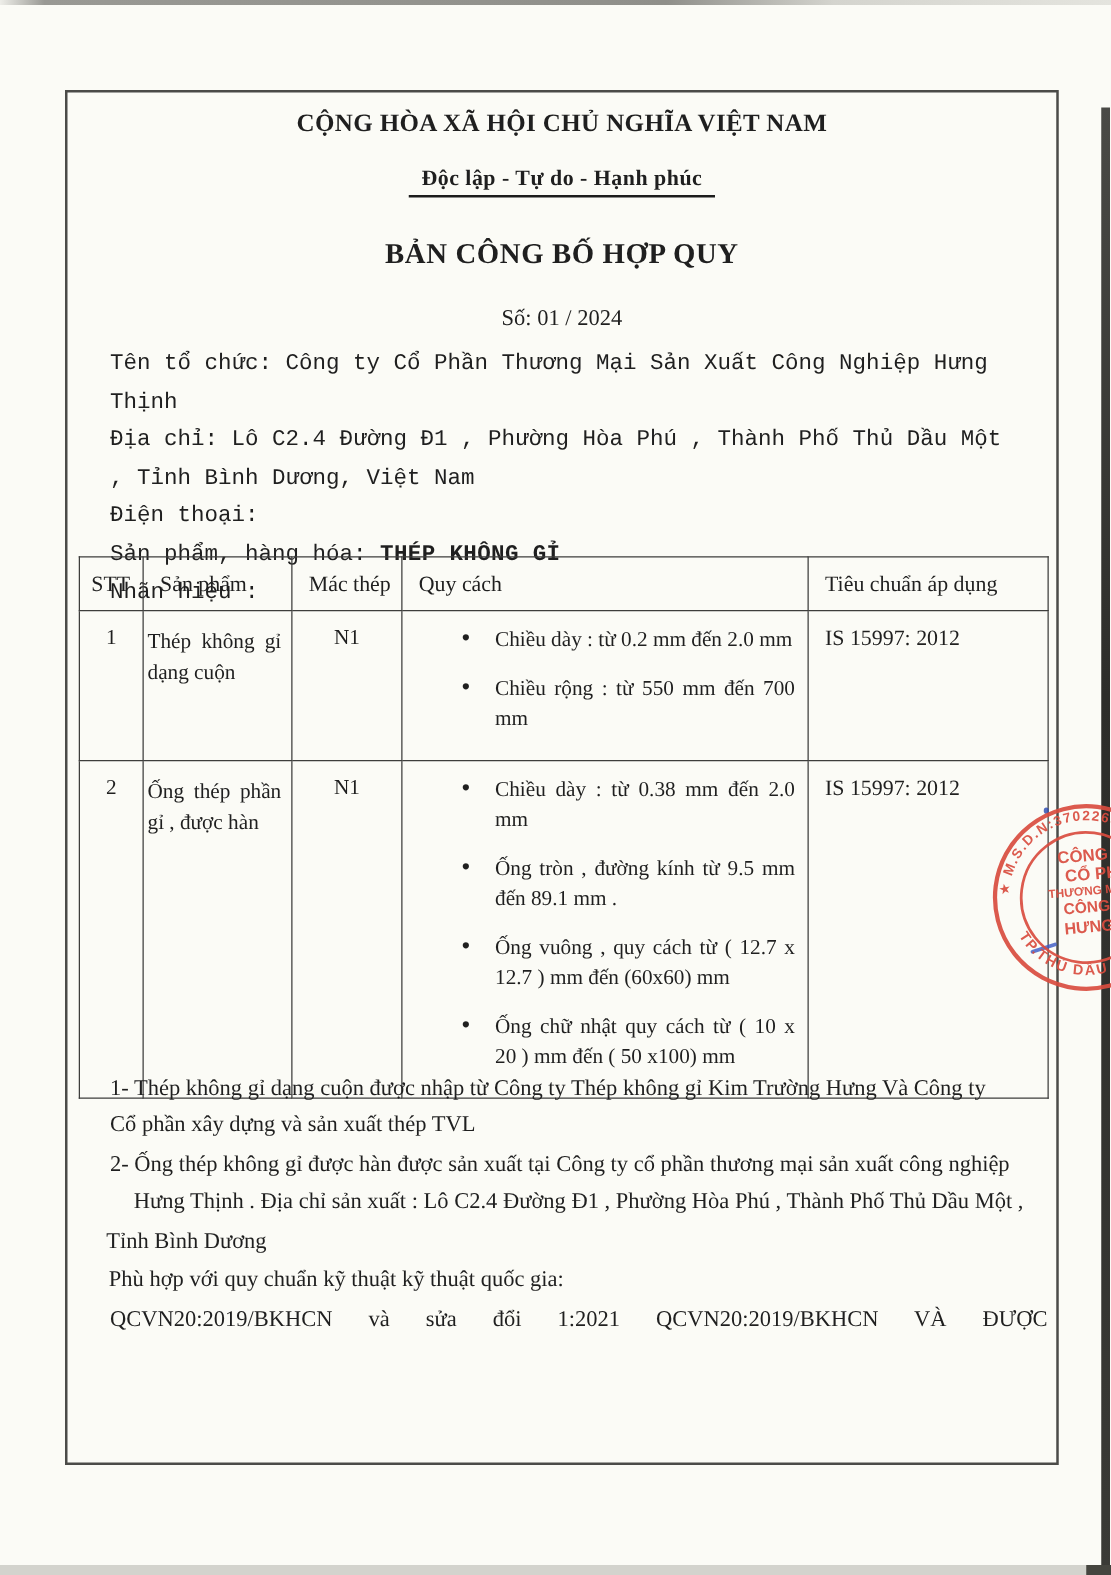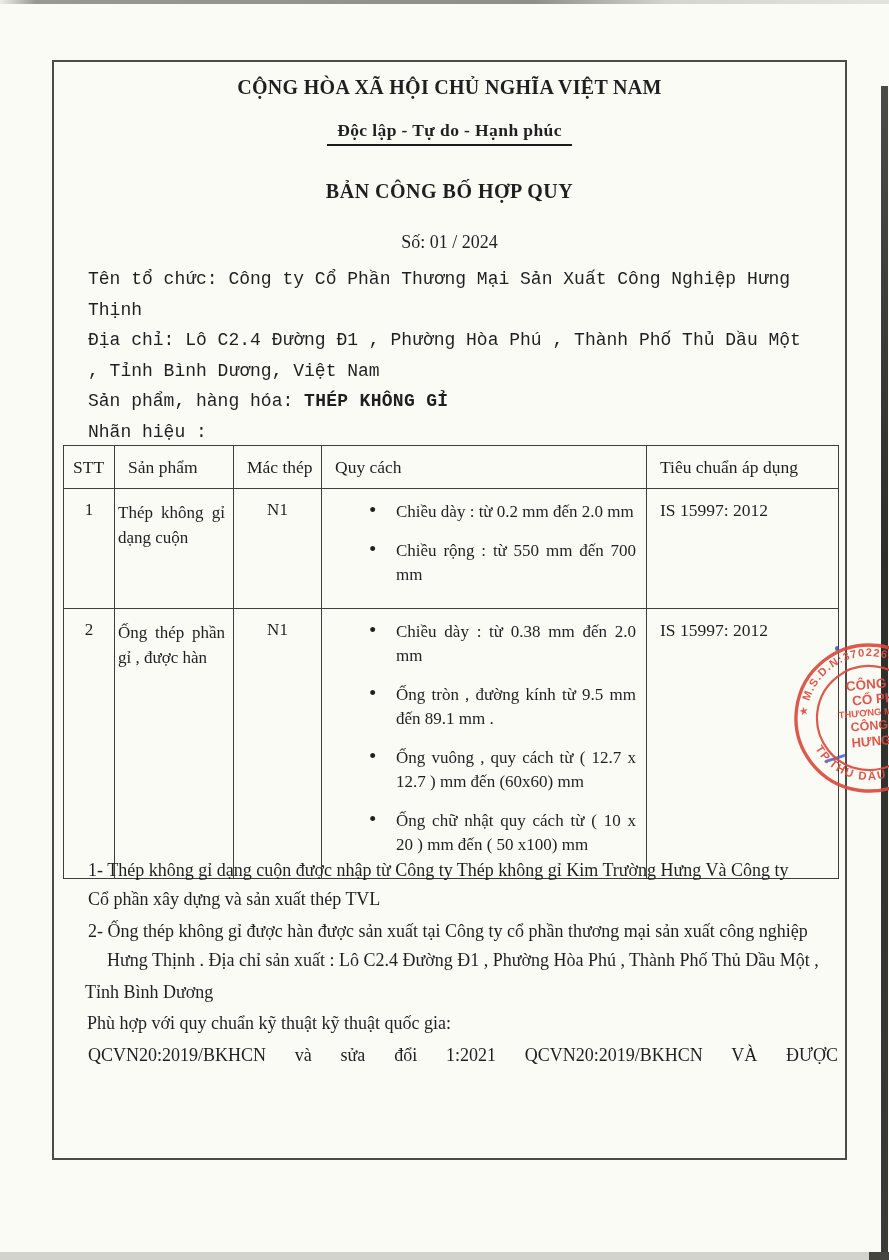--- a/index.html
+++ b/index.html
@@ -15,28 +15,28 @@
 
   
   .edge-top { position:absolute; left:0; top:0; width:100%; height:4px;
     background:linear-gradient(to right,#99999422 0,#999994 4%,#8f8f8a 60%,#d4d4ce 75%,#e4e4de 100%); }
   .edge-right { position:absolute; left:881px; top:86px; width:7px; height:1174px;
     background:linear-gradient(to bottom,#4a4a46,#2d2d2a 40%,#3a3a36); }
   .edge-bottom { position:absolute; left:0; top:1252px; width:889px; height:8px; background:#d3d3cd; }
   .edge-bottom-corner { position:absolute; left:869px; top:1252px; width:20px; height:8px; background:#45453f; }
 
   
-  .frame { position:absolute; left:52px; top:60px; width:795px; height:1100px;
+  .frame { position:absolute; left:52px; top:72px; width:795px; height:1100px;
     border:2px solid #4b4b48; box-sizing:border-box; }
 
   .nat-header { text-align:center; padding-top:12px; }
   .country { font-size:20px; font-weight:bold; line-height:26px; letter-spacing:.3px; }
   .motto { display:inline-block; margin-top:2px; font-size:17.5px; font-weight:bold;
     border-bottom:2px solid #1c1c1c; padding:0 10px 3px 10px; letter-spacing:.4px; }
-  .doc-title { margin-top:30px; text-align:center; font-size:20px; font-weight:bold;
+  .doc-title { margin-top:30px; text-align:center; font-size:23px; font-weight:bold;
     line-height:30px; letter-spacing:.5px; }
   .doc-number { margin-top:24px; text-align:center; font-size:18px; line-height:24px; }
 
   .org { margin:10px 30px 0 34px; }
   p.body-line { margin:0; font-size:18px; line-height:30.5px;font-family:Liberation Mono, monospace; }
   .indent2 { margin-left:7px; }
   .product-value { font-weight:bold; letter-spacing:.3px; }
 
   
   table.tbl { position:absolute; left:63px; top:445px; width:775px;
@@ -92,20 +92,21 @@
       <div class="country">CỘNG HÒA XÃ HỘI CHỦ NGHĨA VIỆT NAM</div><br>
       <span class="motto">Độc lập - Tự do - Hạnh phúc</span>
     </div>
 
     <div class="doc-title">BẢN CÔNG BỐ HỢP QUY</div>
     <div class="doc-number">Số: 01 / 2024</div>
 
     <div class="org">
       <p class="body-line">Tên tổ chức: Công ty Cổ Phần Thương Mại Sản Xuất Công Nghiệp Hưng Thịnh</p>
       <p class="body-line">Địa chỉ: Lô C2.4 Đường Đ1 , Phường Hòa Phú , Thành Phố Thủ Dầu Một , Tỉnh Bình Dương, Việt Nam</p>
+      <p class="body-line">Điện thoại:</p>
       <p class="body-line indent2"><span>Sản phẩm, hàng hóa: </span><span class="product-value">THÉP KHÔNG GỈ</span></p>
       <p class="body-line indent2">Nhãn hiệu :</p>
     </div>
   </div>
 
   <table class="tbl">
     <colgroup>
       <col style="width:51px">
         <col style="width:119px">
         <col style="width:88px">

